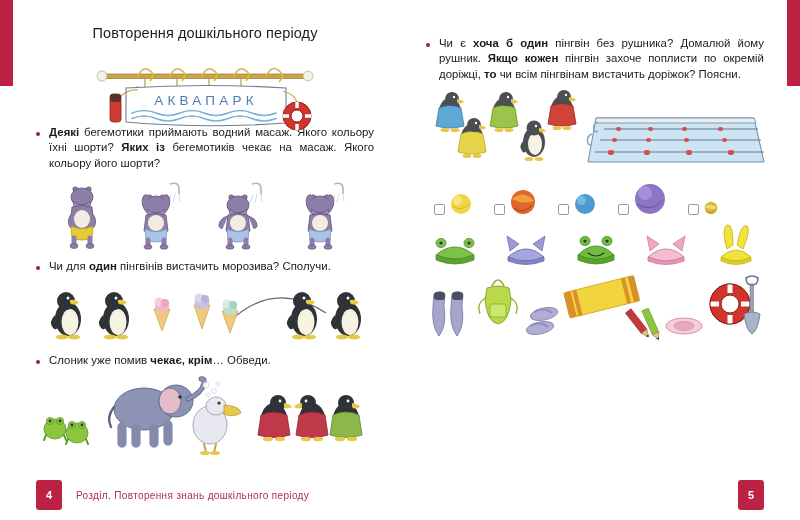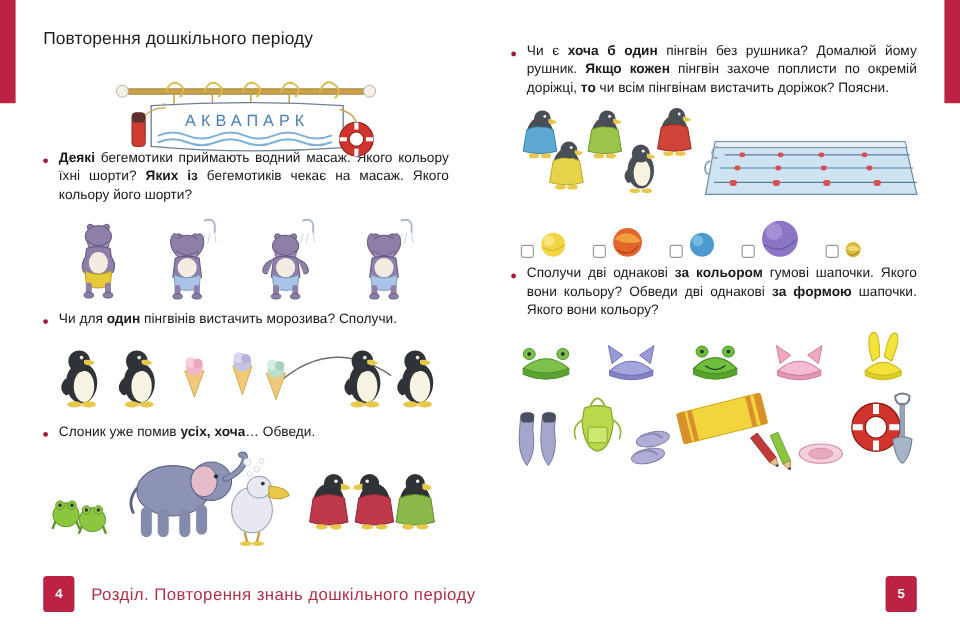--- a/index.html
+++ b/index.html
@@ -11,21 +11,21 @@
   .spread{position:absolute;inset:0;display:flex;}
   .edge-bar{position:absolute;top:0;width:13px;height:86px;background:#bb2244;}
   .edge-bar.left{left:0;}
   .edge-bar.right{right:0;}
 
   .page{position:relative;height:520px;box-sizing:border-box;}
   .page-left{width:400px;padding:18px 26px 0 36px;}
   .page-right{width:400px;padding:18px 36px 0 26px;}
 
   .page-title{
-    text-align:left;font-size:14.5px;font-weight:400;
+    text-align:center;font-size:14.5px;font-weight:400;
     letter-spacing:.1px;color:#1d1d1d;margin:7px 0 4px 0;
   }
 
   
   .banner-wrap{height:74px;position:relative;margin:2px 0 6px 0;}
   .banner{position:absolute;left:50%;transform:translateX(-50%);top:16px;}
 
   
   .task{display:flex;align-items:flex-start;margin:0 0 2px 0;}
   .bullet{
@@ -52,21 +52,21 @@
   
   .footer{position:absolute;bottom:10px;display:flex;align-items:center;}
   .footer-left{left:36px;}
   .footer-right{right:36px;}
   .pagebadge{
     width:26px;height:30px;background:#bb2244;color:#fff;
     display:flex;align-items:center;justify-content:center;
     font-size:11px;font-weight:700;border-radius:3px;
   }
   .footer-note{
-    font-size:14px;color:#b03048;letter-spacing:.35px;white-space:nowrap;
+    font-size:10px;color:#b03048;letter-spacing:.35px;white-space:nowrap;
   }
   .footer-left .footer-note{margin-left:14px;}
   .footer-right .footer-note{margin-right:14px;}
 
   svg{display:block;overflow:visible;}
 </style>
 </head>
 <body>
 
 <div class="spread">
@@ -294,21 +294,21 @@
           <circle cx="24" cy="17" r="1.5" fill="#fff"></circle>
           <path d="M11 34 q-7 7 -2 13 q3 3 5 -1" fill="#2f3338"></path>
           <ellipse cx="18" cy="56" rx="6" ry="2.6" fill="#e8c84a"></ellipse>
           <ellipse cx="30" cy="56" rx="6" ry="2.6" fill="#e8c84a"></ellipse>
         </g>
       </svg>
     </div>
 
     <div class="task">
       <span class="bullet"></span>
-      <div class="task-text">Слоник уже помив <b>усіх, хоча</b>… Обведи.</div>
+      <div class="task-text">Слоник уже помив <b>чекає, крім</b>… Обведи.</div>
     </div>
     <div class="art" style="margin:7px 0 0 0;">
       <svg width="330" height="72" viewBox="0 0 330 72" style="margin-left:4px;">
 
         <g transform="translate(4,42)">
           <ellipse cx="11" cy="12" rx="11" ry="10" fill="#8cc63f" stroke="#5e942a" stroke-width=".8"></ellipse>
           <circle cx="6" cy="4" r="3.6" fill="#8cc63f" stroke="#5e942a" stroke-width=".7"></circle>
           <circle cx="16" cy="4" r="3.6" fill="#8cc63f" stroke="#5e942a" stroke-width=".7"></circle>
           <circle cx="6" cy="4" r="1.4" fill="#2f3338"></circle>
           <circle cx="16" cy="4" r="1.4" fill="#2f3338"></circle>
@@ -519,24 +519,20 @@
           <span class="cbox"></span>
           <svg width="14" height="14" viewBox="0 0 14 14">
             <circle cx="7" cy="7" r="6.3" fill="#d8b83a"></circle>
             <path d="M1 6 q6 -5 12 1 q-6 3 -12 -1" fill="#f0da74"></path>
             <path d="M2 10 q5 4 10 -2" fill="none" stroke="#ab8d1e" stroke-width=".9"></path>
           </svg>
         </div>
       </div>
     </div>
 
-    <div class="task">
-      <span class="bullet"></span>
-      <div class="task-text">Сполучи дві однакові <b>за кольором</b> гумові шапочки. Якого вони кольору? Обведи дві однакові <b>за формою</b> шапочки. Якого вони кольору?</div>
-    </div>
     <div class="art" style="margin:8px 0 6px 0;">
       <div class="row" style="gap:24px;height:42px;">
 
         <svg width="48" height="34" viewBox="0 0 48 34">
           <ellipse cx="10" cy="12" rx="5" ry="4.6" fill="#7cc24a" stroke="#4f8f28" stroke-width=".8"></ellipse>
           <ellipse cx="38" cy="12" rx="5" ry="4.6" fill="#7cc24a" stroke="#4f8f28" stroke-width=".8"></ellipse>
           <circle cx="10" cy="12" r="1.6" fill="#2f3338"></circle>
             <circle cx="38" cy="12" r="1.6" fill="#2f3338"></circle>
           <path d="M5 24 q19 -16 38 0 q-19 8 -38 0 Z" fill="#7cc24a" stroke="#4f8f28" stroke-width=".9"></path>
           <path d="M5 24 q19 8 38 0 l0 5 q-19 8 -38 0 Z" fill="#5ba32f" stroke="#4f8f28" stroke-width=".8"></path>

